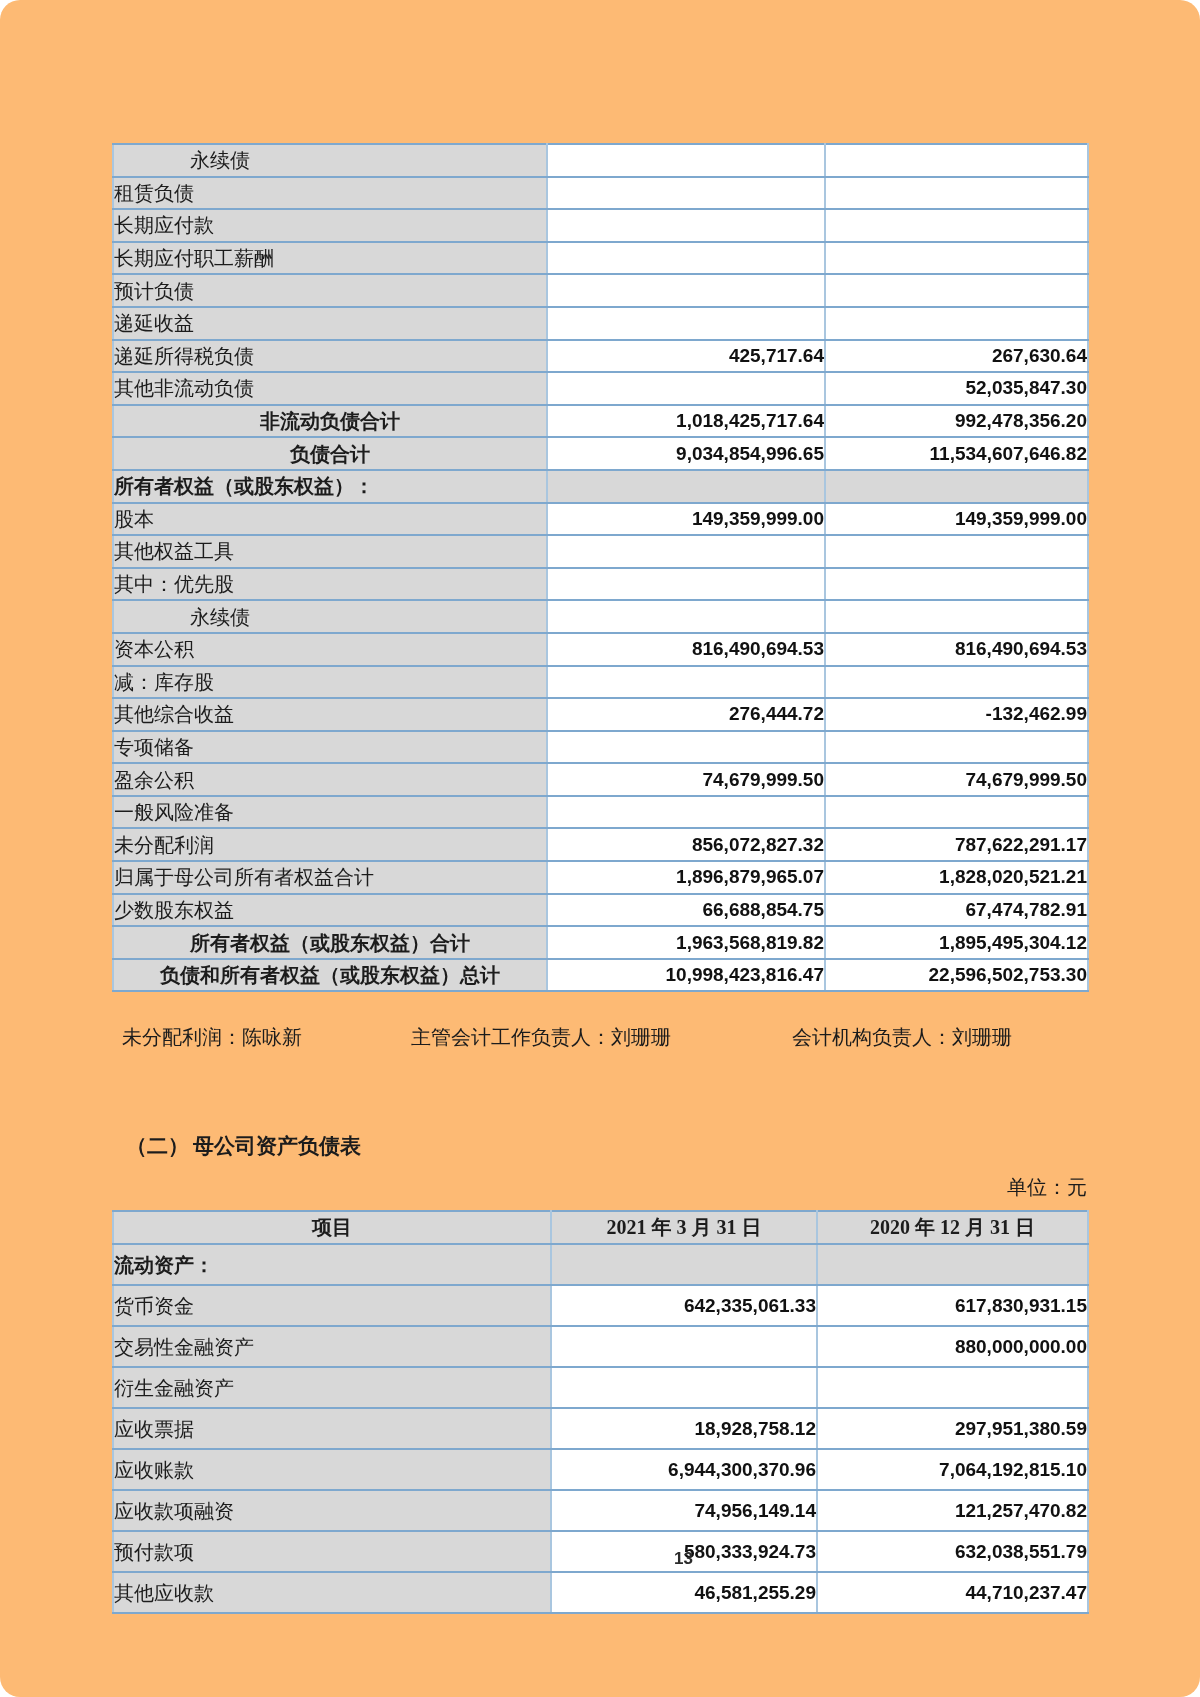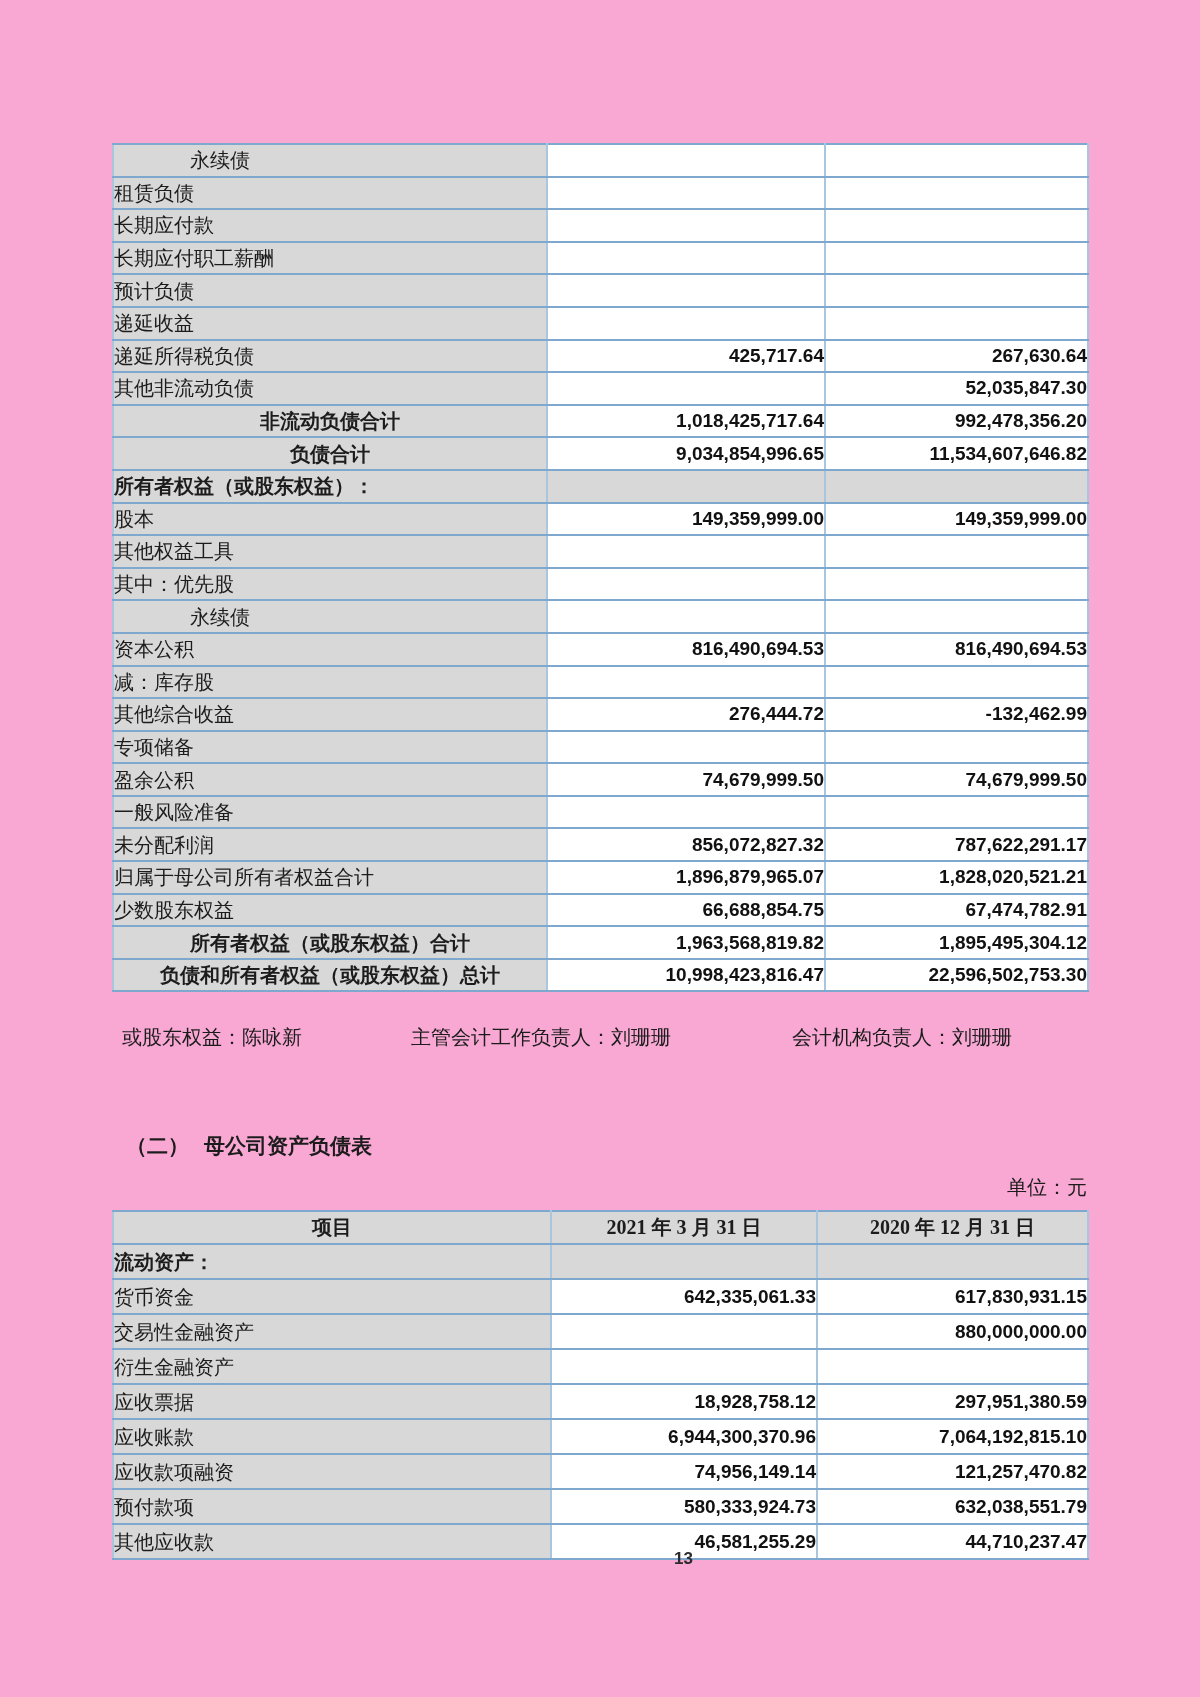--- a/index.html
+++ b/index.html
@@ -7,34 +7,34 @@
     --border-h:#7ea8ce;
     --border-v:#a9c6df;
     --text:#1c1c1c;
   }
   html,body{margin:0;padding:0;}
   body{
     width:1200px;height:1697px;background:#ffffff;
     font-family:"Liberation Serif","DejaVu Serif",serif;
     color:var(--text);
   }
-  .page{position:relative;width:1200px;height:1697px;background:#f9a8d4;overflow:hidden;}
+  .page{position:relative;width:1200px;height:1697px;background:#fdba74;overflow:hidden;border-radius:20px;}
 
   table.fin{border-collapse:collapse;table-layout:fixed;position:absolute;left:112px;}
   table.fin td, table.fin th{
     border:2px solid var(--border-v);
     border-top-color:var(--border-h);
     border-bottom-color:var(--border-h);
     padding:0;vertical-align:middle;overflow:hidden;white-space:nowrap;
   }
   .t1{top:143px;width:975px;}
   .t1 tr{height:32.6px;}
   .t2{top:1210px;width:975px;}
   .t2 thead tr{height:33px;}
-  .t2 tbody tr{height:35px;}
+  .t2 tbody tr{height:41px;}
 
   td.lbl{
     background:var(--cell-gray);
     font-size:20px;line-height:1.1;
     padding-left:8px;text-align:left;
   }
   td.val{
     background:#ffffff;text-align:right;padding-right:8px;
     font-family:"Liberation Sans","DejaVu Sans",sans-serif;
     font-weight:600;font-size:19px;color:#111;
@@ -47,21 +47,21 @@
     background:var(--cell-gray);font-weight:700;font-size:20px;text-align:center;
   }
 
   .sig-row{position:absolute;top:1024px;left:0;width:1200px;height:28px;font-size:20px;}
   .sig-row .sig{position:absolute;top:0;white-space:nowrap;}
   .sig-legal{left:122px;}
   .sig-chief{left:411px;}
   .sig-org{left:792px;}
 
   .section-heading{position:absolute;top:1132px;left:126px;font-size:21px;font-weight:700;white-space:nowrap;}
-  .section-heading .title{margin-left:15px;}
+  .section-heading .title{margin-left:4px;}
 
   .unit-label{position:absolute;top:1174px;right:113px;font-size:20px;text-align:left;}
 
   .page-number{
     position:absolute;top:1549px;left:674px;font-size:17px;color:#2b2b2b;
     font-family:"Liberation Sans","DejaVu Sans",sans-serif;
     font-weight:bold;
   }
 </style>
 </head>
@@ -203,21 +203,21 @@
         </tr>
         <tr class="total">
           <td class="lbl">负债和所有者权益（或股东权益）总计</td>
           <td class="val">10,998,423,816.47</td>
           <td class="val">22,596,502,753.30</td>
         </tr>
       </tbody>
   </table>
 
   <div class="sig-row">
-    <span class="sig sig-legal">或股东权益：陈咏新</span>
+    <span class="sig sig-legal">未分配利润：陈咏新</span>
     <span class="sig sig-chief">主管会计工作负责人：刘珊珊</span>
     <span class="sig sig-org">会计机构负责人：刘珊珊</span>
   </div>
 
   <div class="section-heading">
     <span class="marker">（二）</span><span class="title">母公司资产负债表</span>
   </div>
 
   <div class="unit-label">单位：元</div>
 

